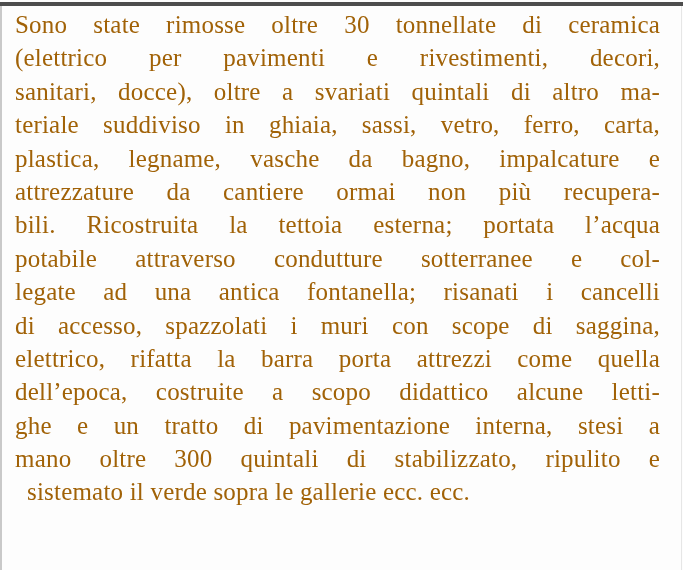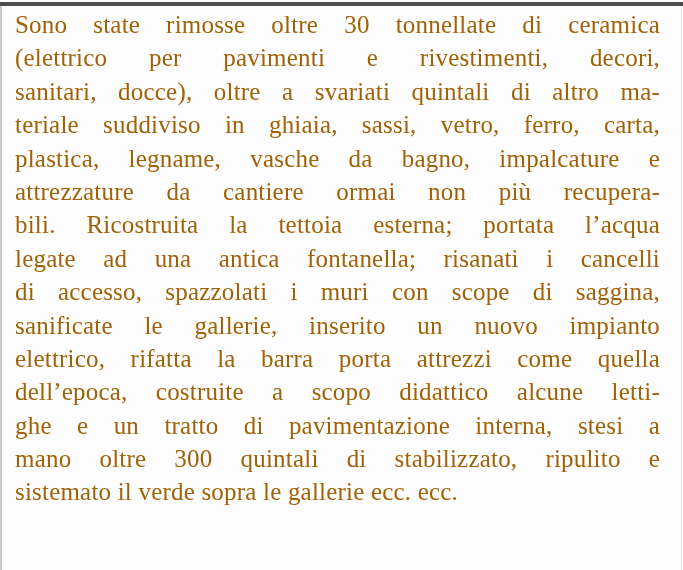--- a/index.html
+++ b/index.html
@@ -53,39 +53,40 @@
     text-align: justify;
     text-align-last: justify;
     text-justify: inter-word;
     white-space: normal;
     overflow: hidden;
     height: 33.4px;
   }
   .text-line.last {
     text-align: left;
     text-align-last: left;
+    margin-left: 12px;
   }
 </style>
 </head>
 <body>
 
 <div class="page">
   <div class="top-scan-bar"></div>
   <div class="left-scan-line"></div>
   <div class="right-scan-line"></div>
   <div class="body-text">
       <div class="text-line">Sono state rimosse oltre 30 tonnellate di ceramica</div>
       <div class="text-line">(elettrico per pavimenti e rivestimenti, decori,</div>
       <div class="text-line">sanitari, docce), oltre a svariati quintali di altro ma-</div>
       <div class="text-line">teriale suddiviso in ghiaia, sassi, vetro, ferro, carta,</div>
       <div class="text-line">plastica, legname, vasche da bagno, impalcature e</div>
       <div class="text-line">attrezzature da cantiere ormai non più recupera-</div>
       <div class="text-line">bili. Ricostruita la tettoia esterna; portata l’acqua</div>
+      <div class="text-line">potabile attraverso condutture sotterranee e col-</div>
       <div class="text-line">legate ad una antica fontanella; risanati i cancelli</div>
       <div class="text-line">di accesso, spazzolati i muri con scope di saggina,</div>
-      <div class="text-line">sanificate le gallerie, inserito un nuovo impianto</div>
       <div class="text-line">elettrico, rifatta la barra porta attrezzi come quella</div>
       <div class="text-line">dell’epoca, costruite a scopo didattico alcune letti-</div>
       <div class="text-line">ghe e un tratto di pavimentazione interna, stesi a</div>
       <div class="text-line">mano oltre 300 quintali di stabilizzato, ripulito e</div>
       <div class="text-line last">sistemato il verde sopra le gallerie ecc. ecc.</div>
     </div>
 </div>
 
 </body></html>

